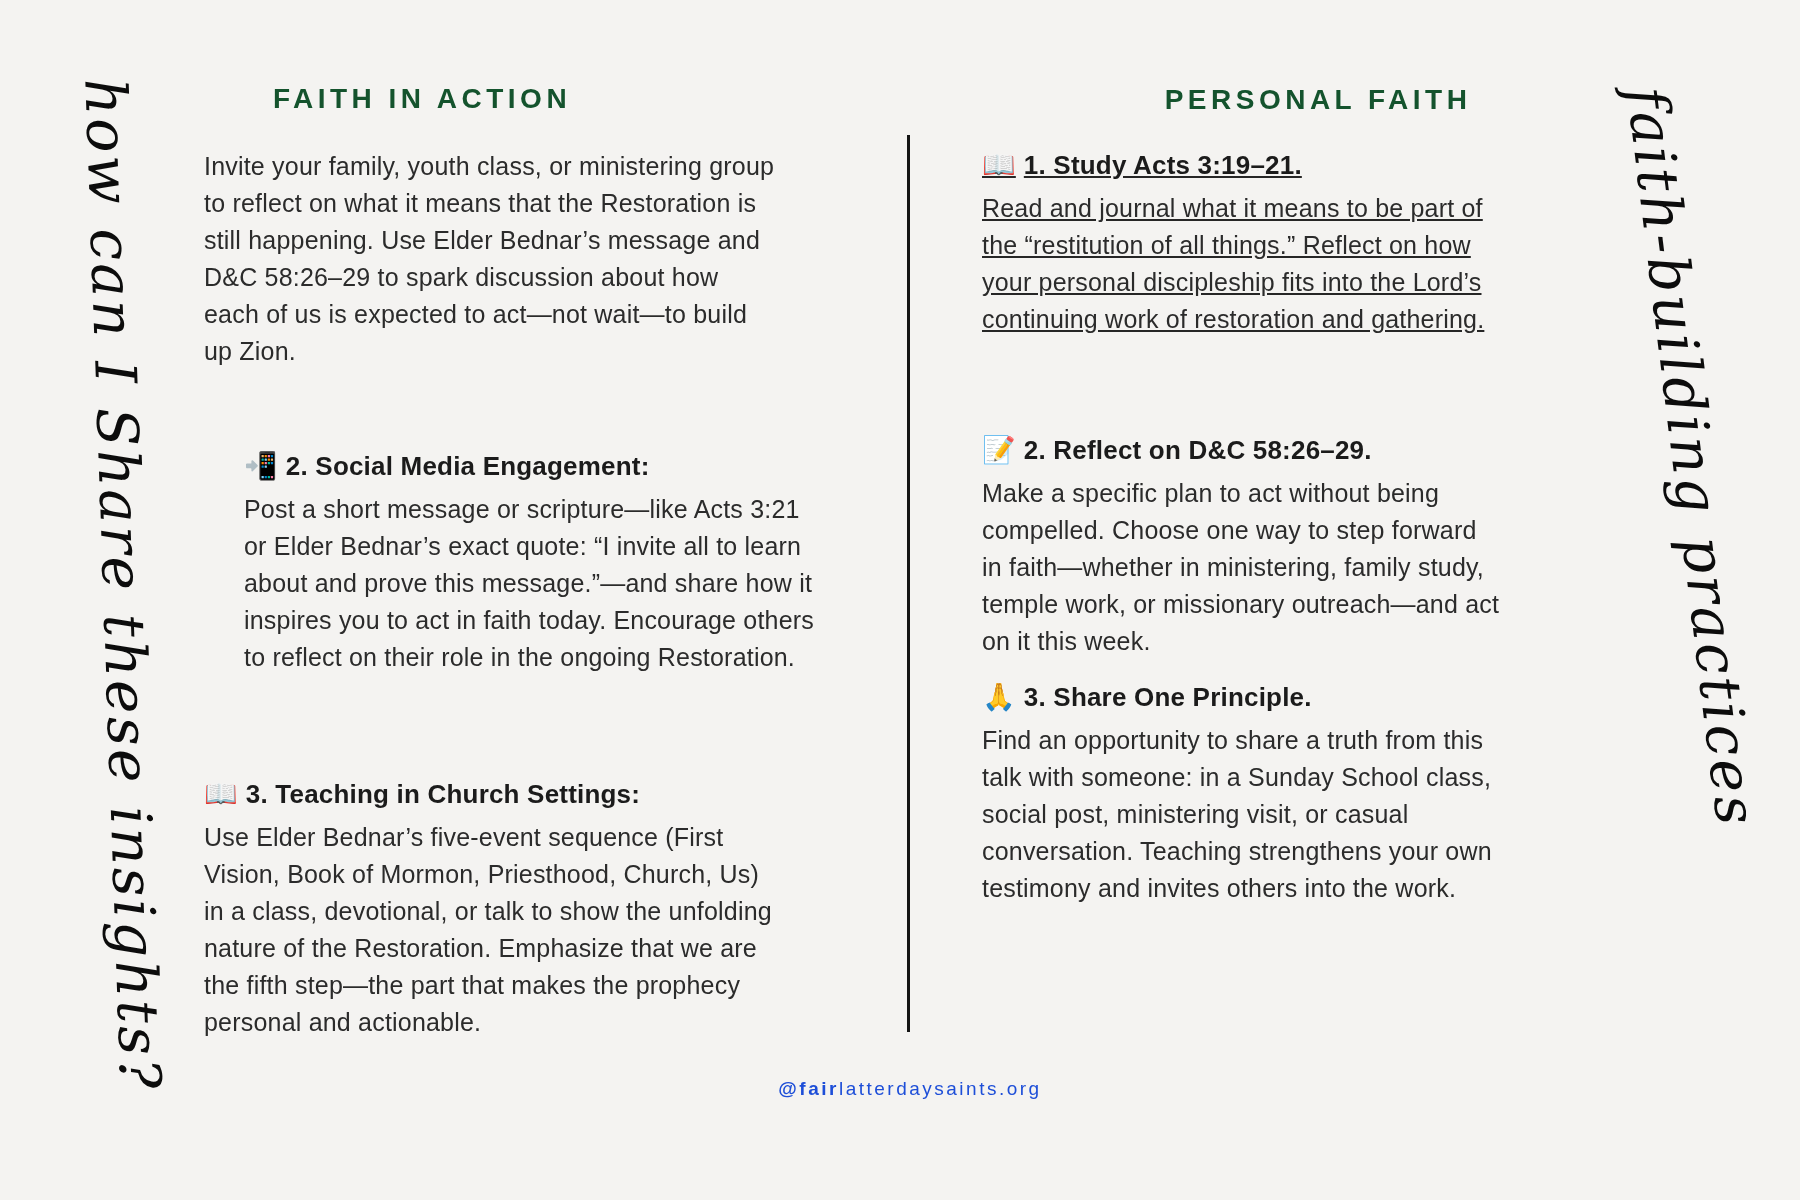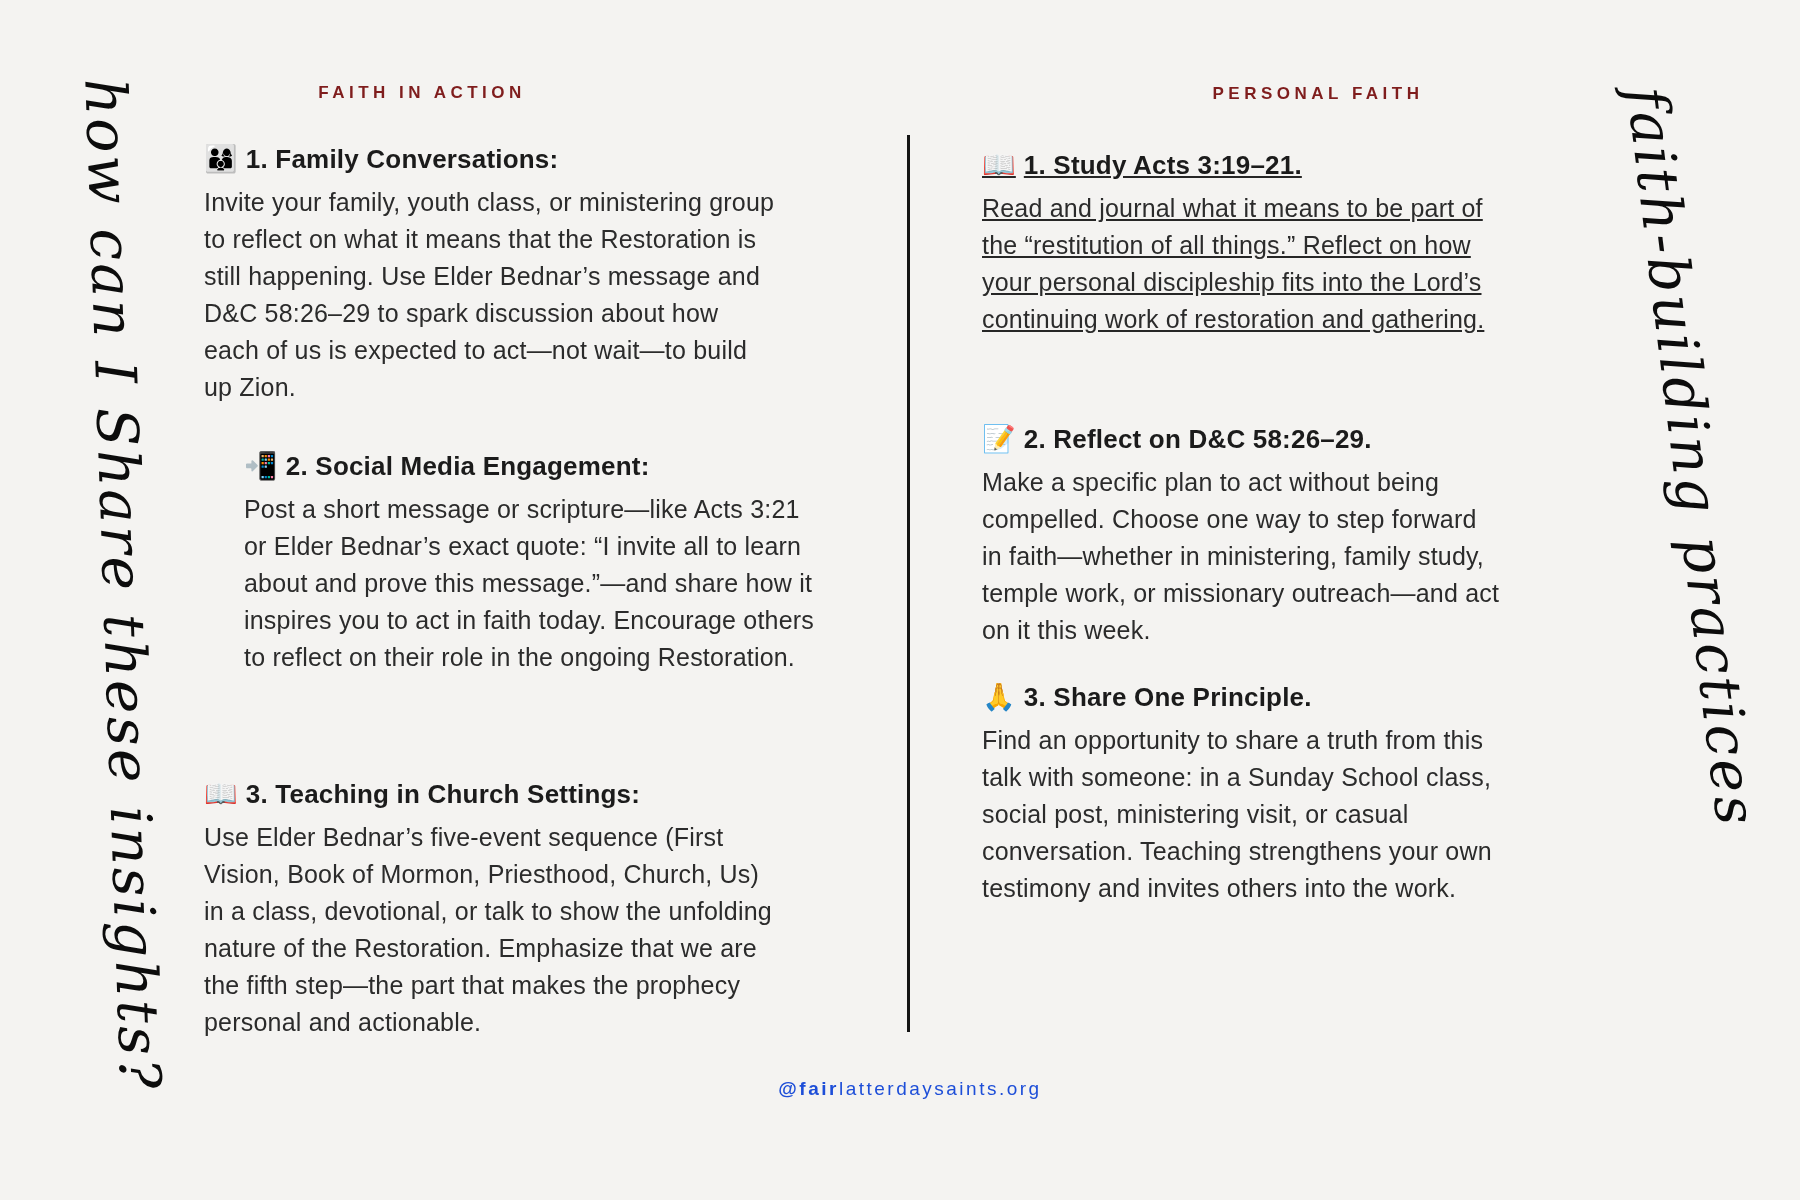--- a/index.html
+++ b/index.html
@@ -9,24 +9,24 @@
     background:#f4f3f1;
     overflow:hidden;
     font-family:"Liberation Sans", sans-serif;
     color:#262626;
   }
 
   
   .col-header {
     position:absolute;
     transform:translateX(-50%);
-    font-size:17px;
+    font-size:28px;
     font-weight:600;
     letter-spacing:4.5px;
-    color:#7f1d1d;
+    color:#14532d;
     white-space:nowrap;
   }
   .col-header.left  { left:422px;  top:83px; }
   .col-header.right { left:1318px; top:84px; }
 
   
   .divider {
     position:absolute;
     left:907px; top:135px;
     width:2.5px; height:897px;
@@ -78,21 +78,21 @@
     line-height:37px;
     color:#2b2b2b;
     letter-spacing:0.2px;
   }
 
   
   #l1 { top:141px; }
   #l2 { top:448px;margin-left:40px; }
   #l3 { top:776px; }
   #r1 { top:147px;text-decoration:underline; }
-  #r2 { top:421px; }
+  #r2 { top:432px; }
   #r3 { top:679px; }
 
   
   .footer {
     position:absolute;
     left:910px; top:1078px;
     transform:translateX(-50%);
     font-size:19px;
     letter-spacing:2.5px;
     color:#1d4ed8;
@@ -109,23 +109,20 @@
 
   <div class="script right">faith-building practices</div>
 
   <div class="col-header left">FAITH IN ACTION</div>
 
   <div class="col-header right">PERSONAL FAITH</div>
 
   <div class="divider"></div>
 
   <div class="item col-left" id="l1">
-    <div class="item-title">
-      <span class="emoji">👨‍👩‍👦</span><span>1. Family Conversations:</span>
-    </div>
     <p class="item-body">Invite your family, youth class, or ministering group to reflect on what it means that the Restoration is still happening. Use Elder Bednar’s message and D&amp;C 58:26–29 to spark discussion about how each of us is expected to act—not wait—to build up Zion.</p>
   </div>
 
   <div class="item col-left" id="l2">
     <div class="item-title">
       <span class="emoji">📲</span><span>2. Social Media Engagement:</span>
     </div>
     <p class="item-body">Post a short message or scripture—like Acts 3:21 or Elder Bednar’s exact quote: “I invite all to learn about and prove this message.”—and share how it inspires you to act in faith today. Encourage others to reflect on their role in the ongoing Restoration.</p>
   </div>
 

